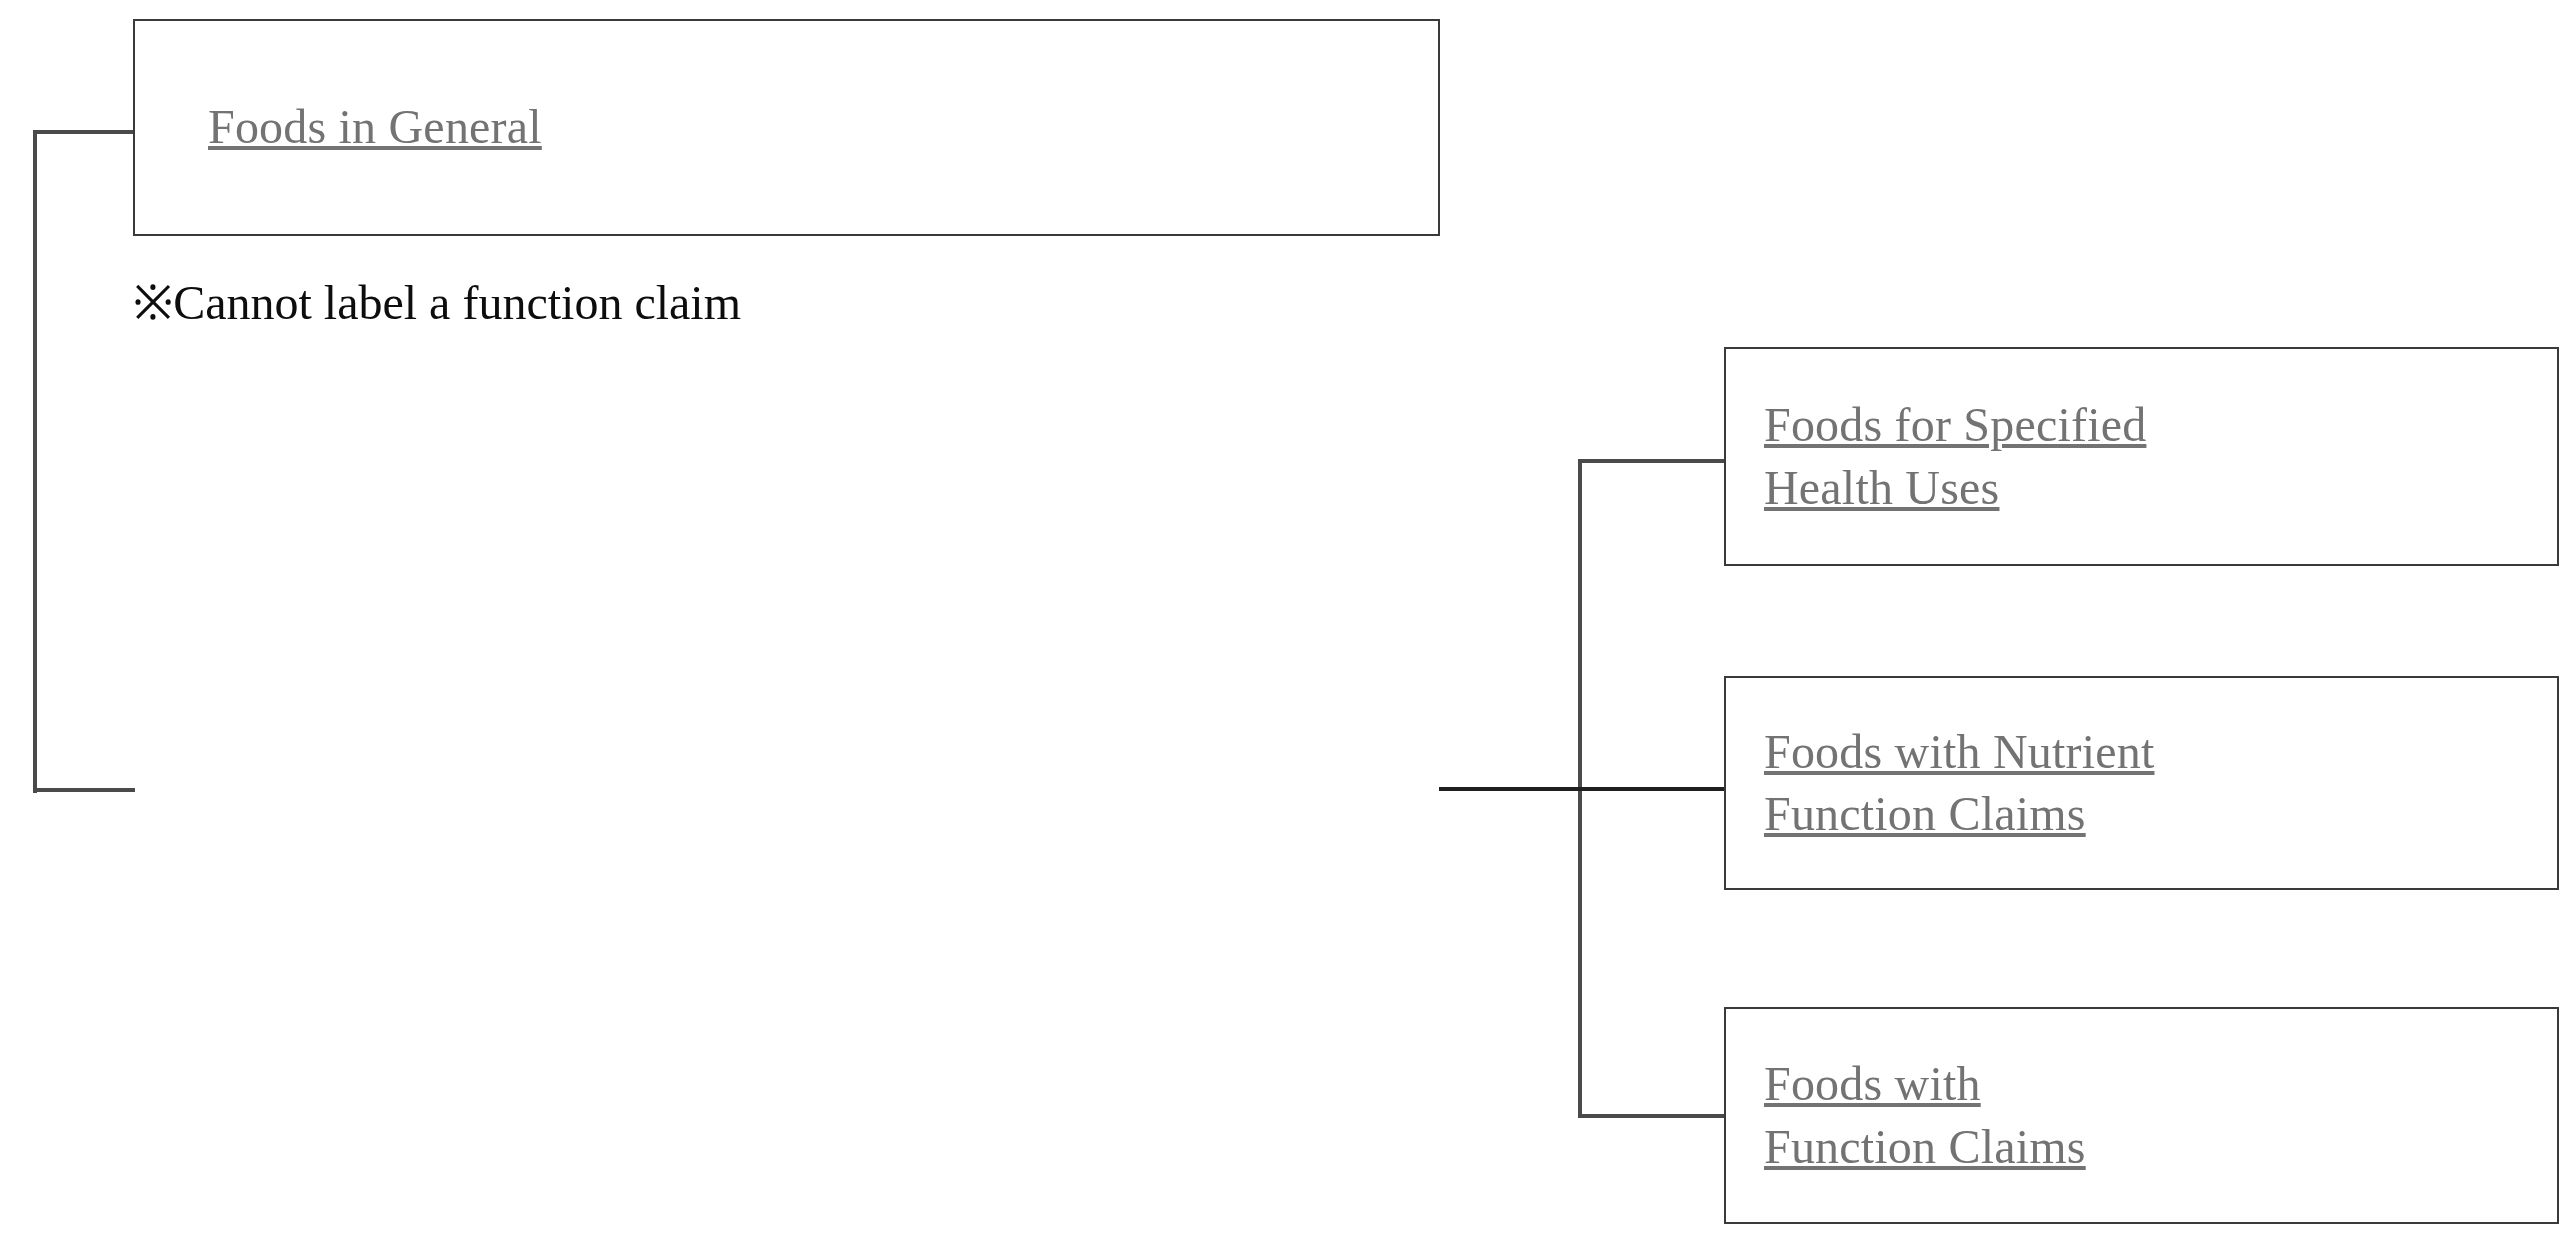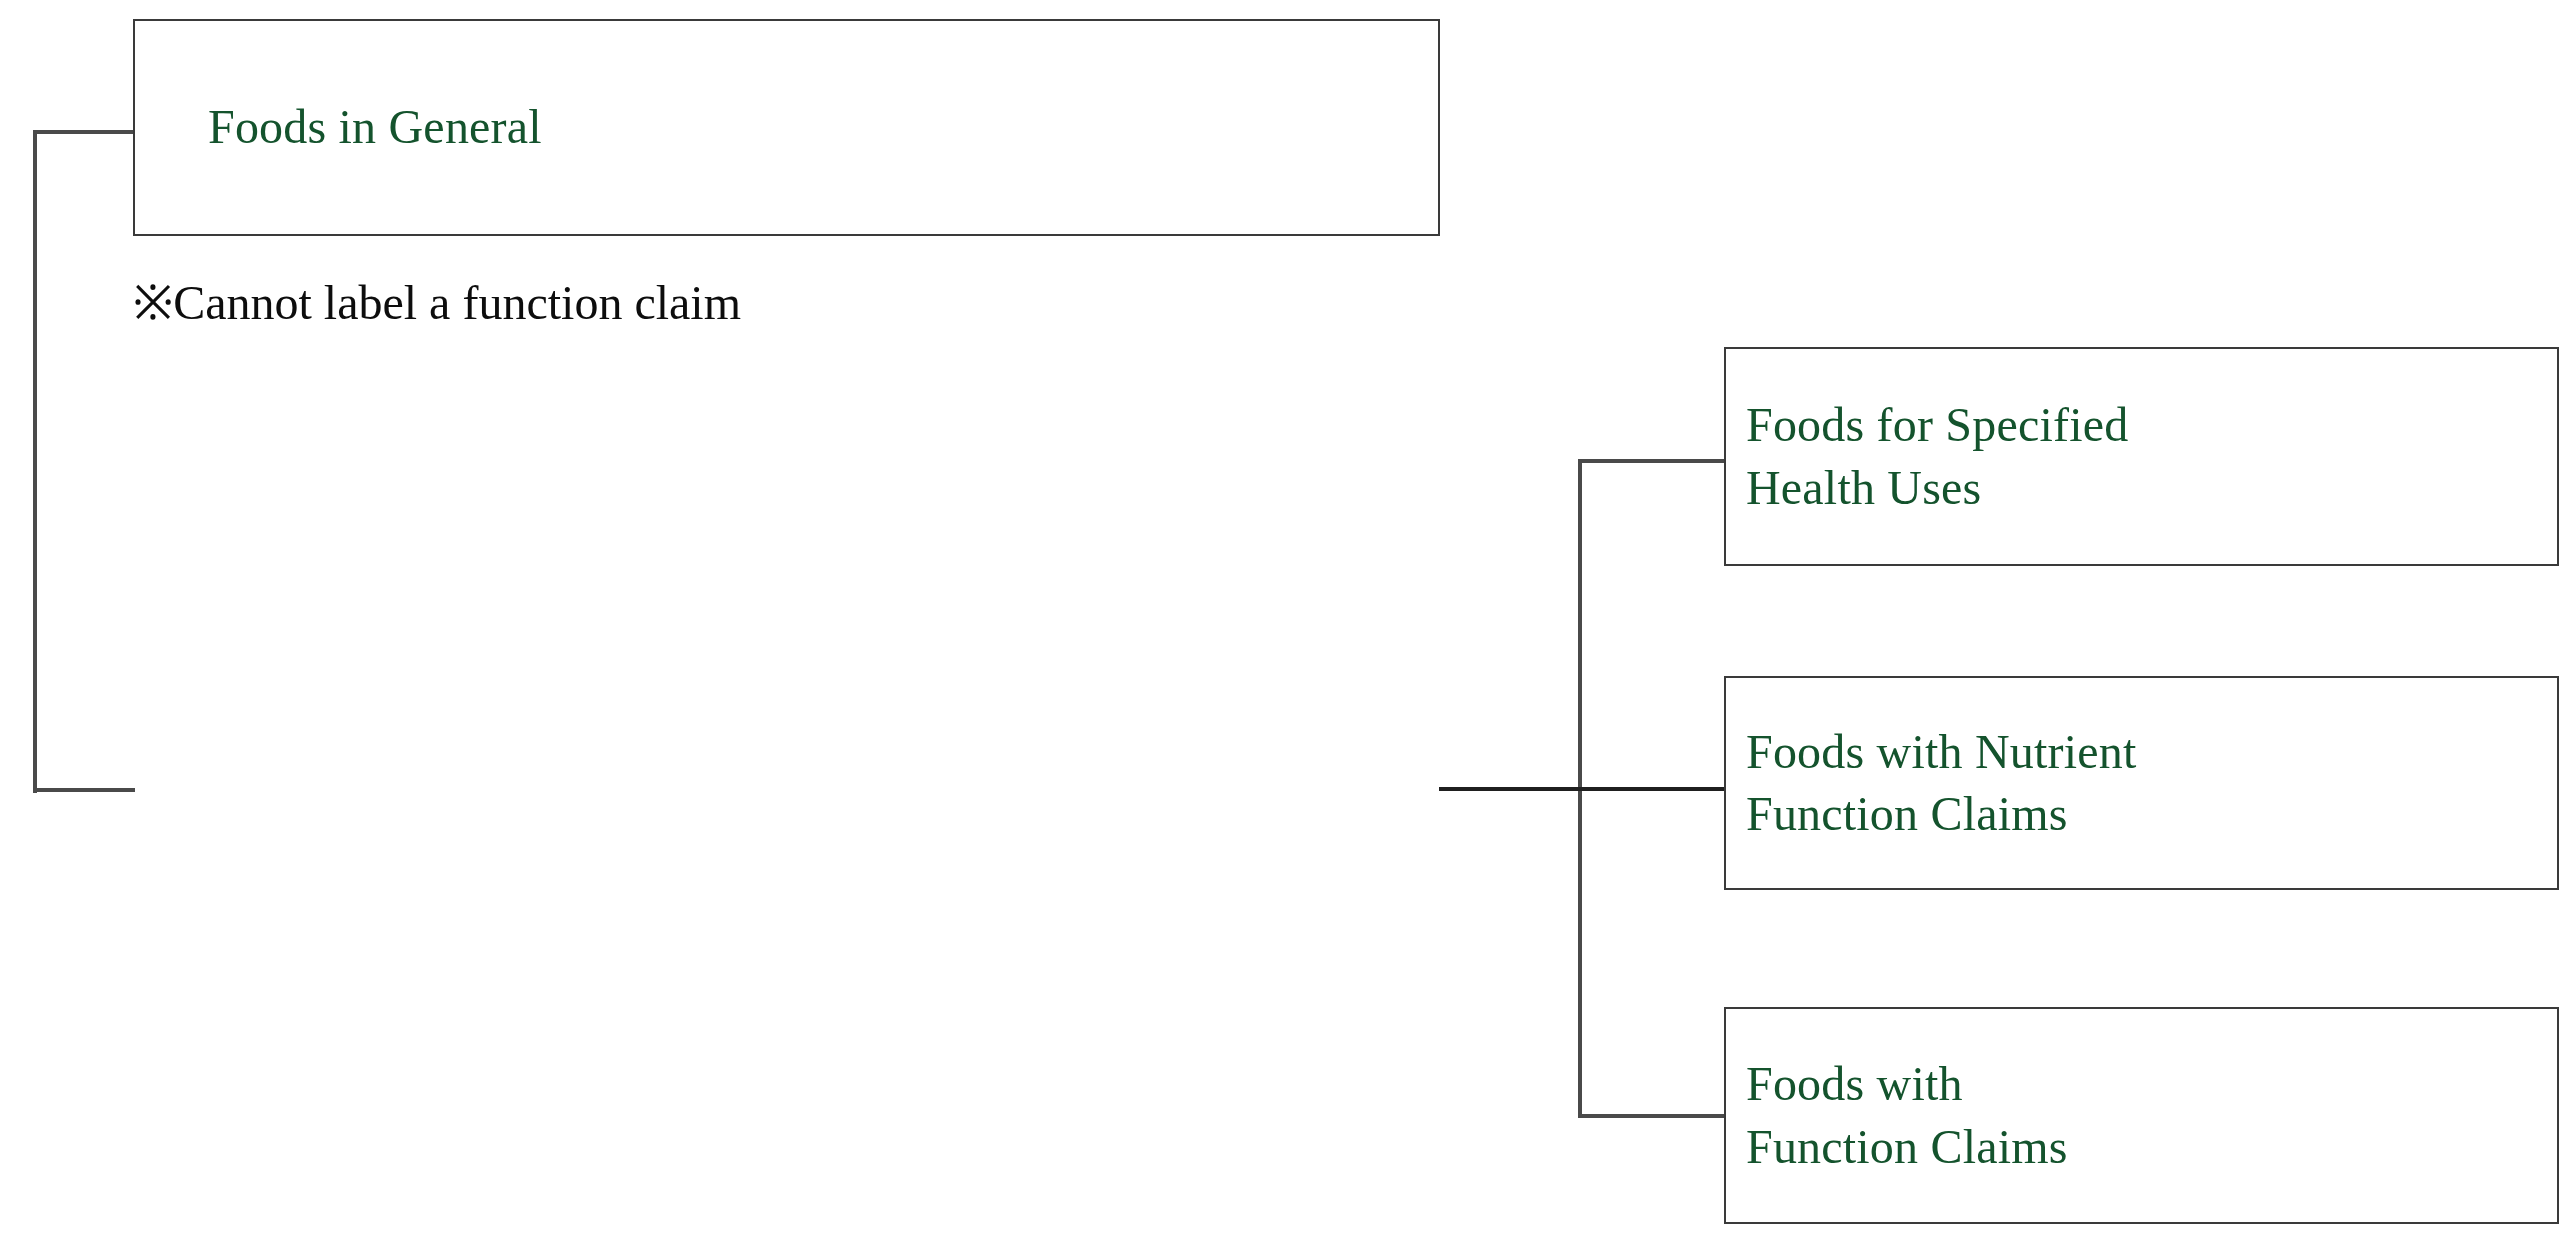--- a/index.html
+++ b/index.html
@@ -19,41 +19,42 @@
   
   .node-box {
     position: absolute;
     box-sizing: border-box;
     border: 2.9px solid #3a3a3a;
     background: #ffffff;
     display: flex;
     align-items: center;
   }
   .node-box .node-label {
-    color: #14532d;
+    color: #737373;
     line-height: 1.30;
     white-space: pre-line;
     letter-spacing: 0.2px;
+    text-decoration: underline;
   }
 
   
   .left-box { width: 1307px; }
   .left-box .node-label {
     font-size: 48px;
     padding-left: 73px;
   }
 
   #box-foods-general     { left: 133px; top: 19px;  height: 217px; }
   #box-health-claims     { left: 133px; top: 677px; height: 221px; }
 
   
   .right-box { left: 1724px; width: 835px; }
   .right-box .node-label {
     font-size: 48px;
-    padding-left: 20px;
+    padding-left: 38px;
   }
 
   #box-specified-health  { top: 347px;  height: 219px; }
   #box-nutrient-function { top: 676px;  height: 214px; }
   #box-function-claims   { top: 1007px; height: 217px; }
 
   
   .annotation {
     position: absolute;
     font-size: 48px;

